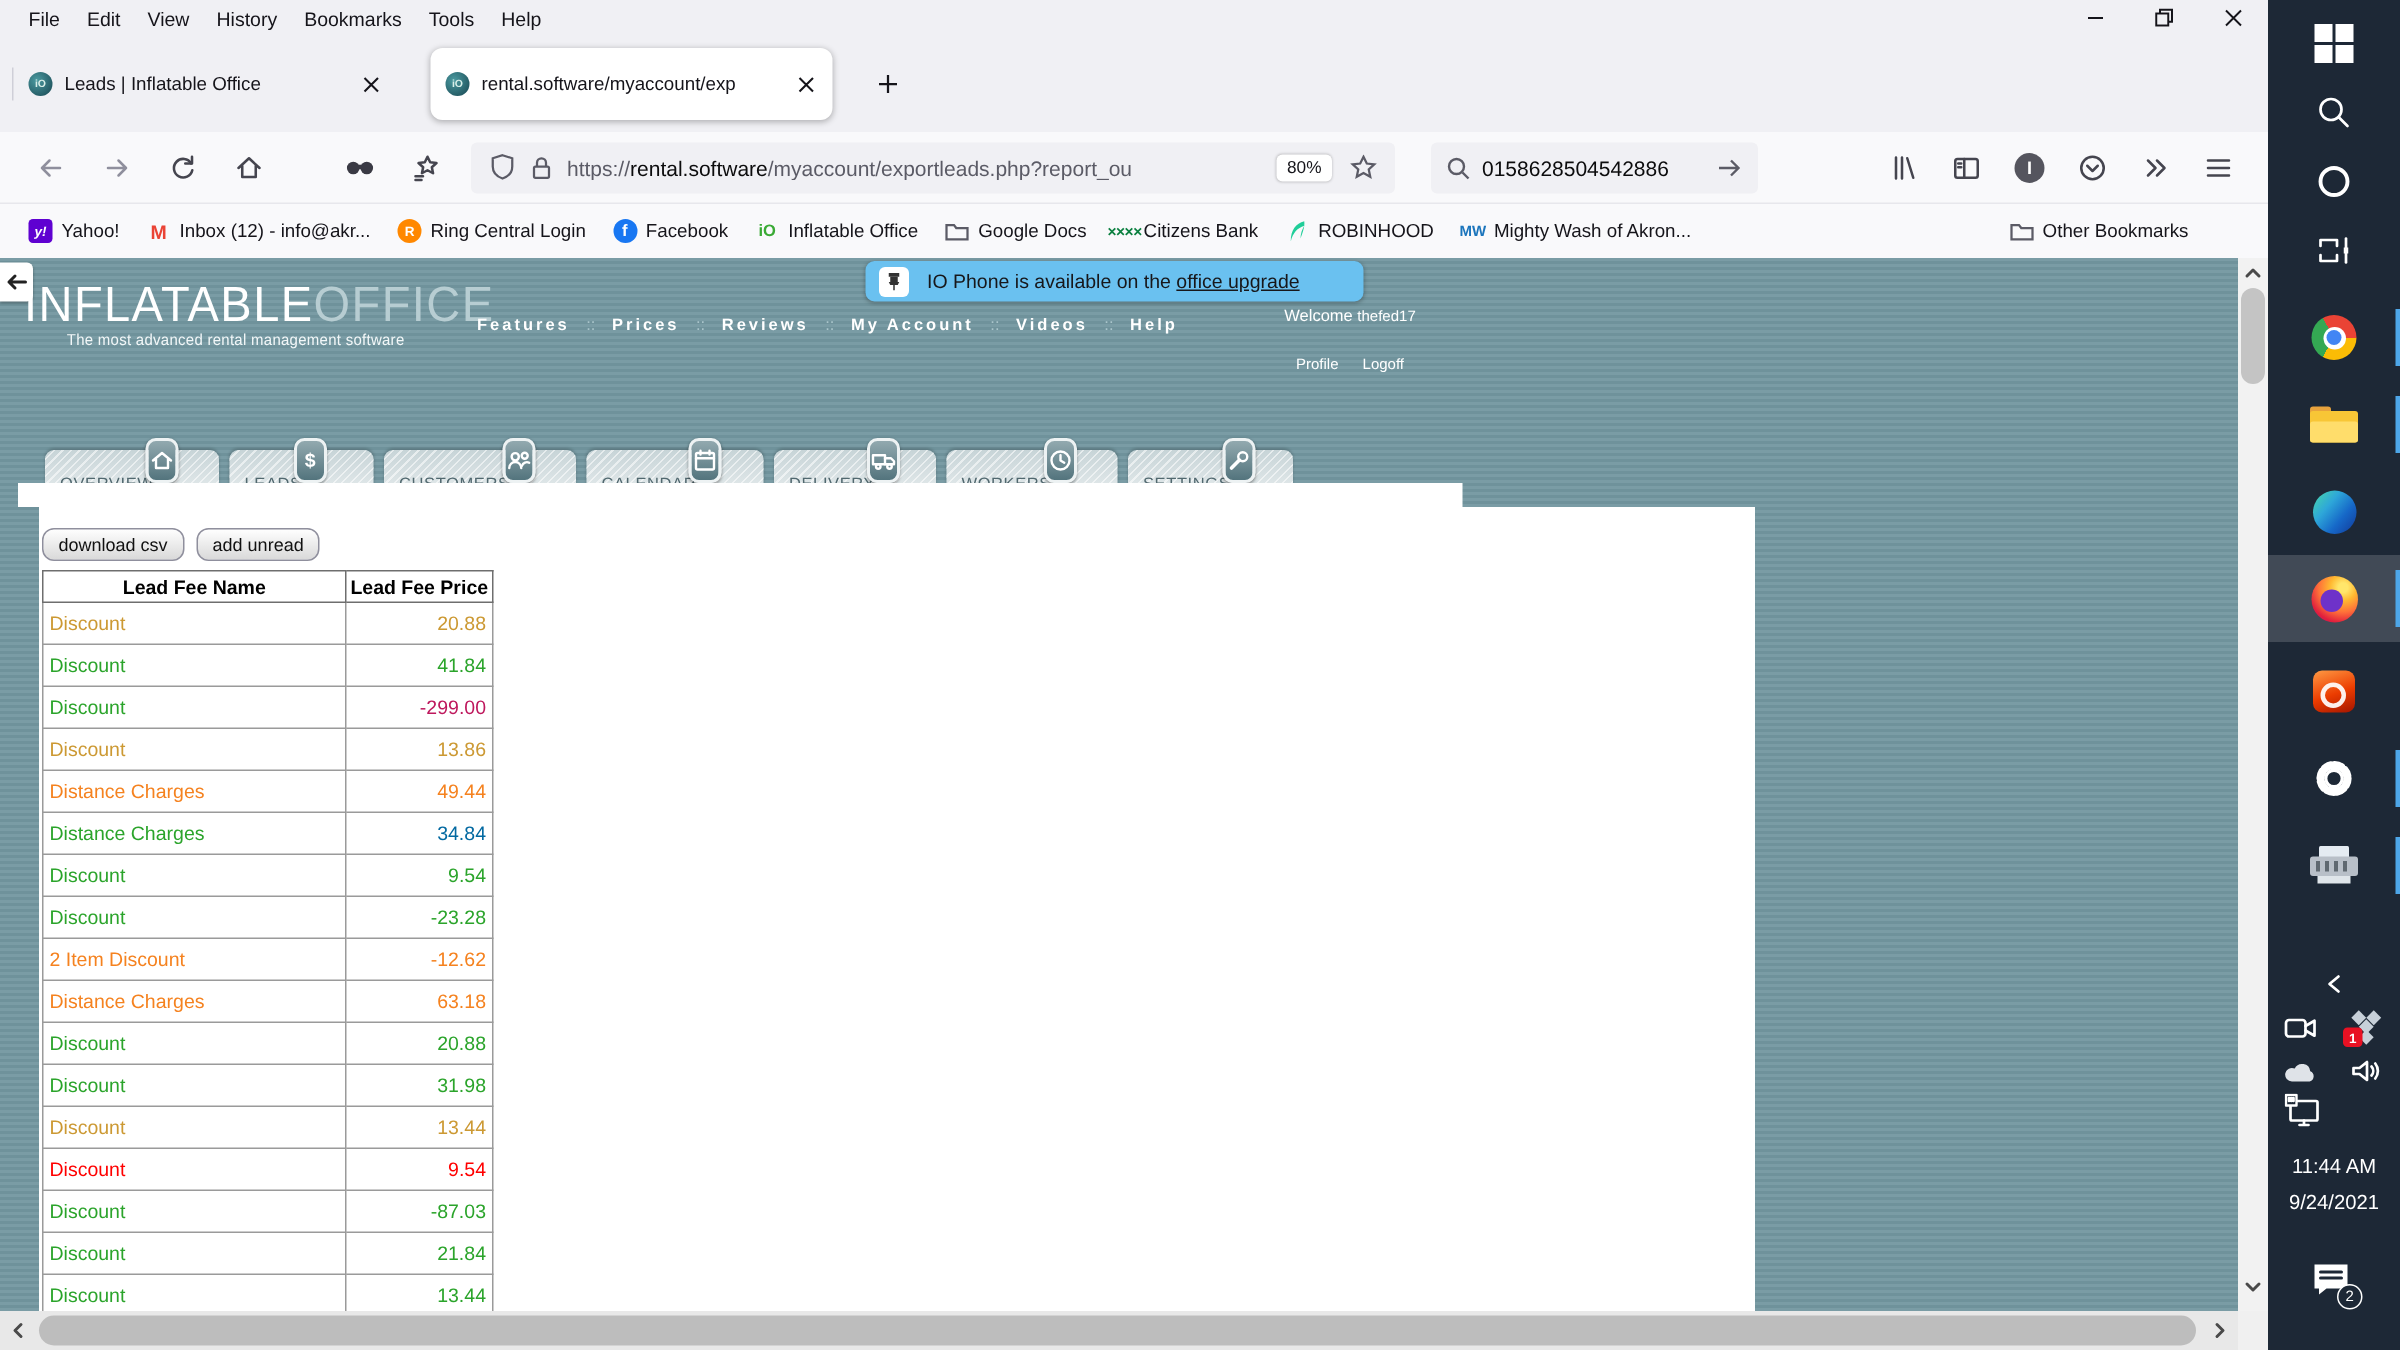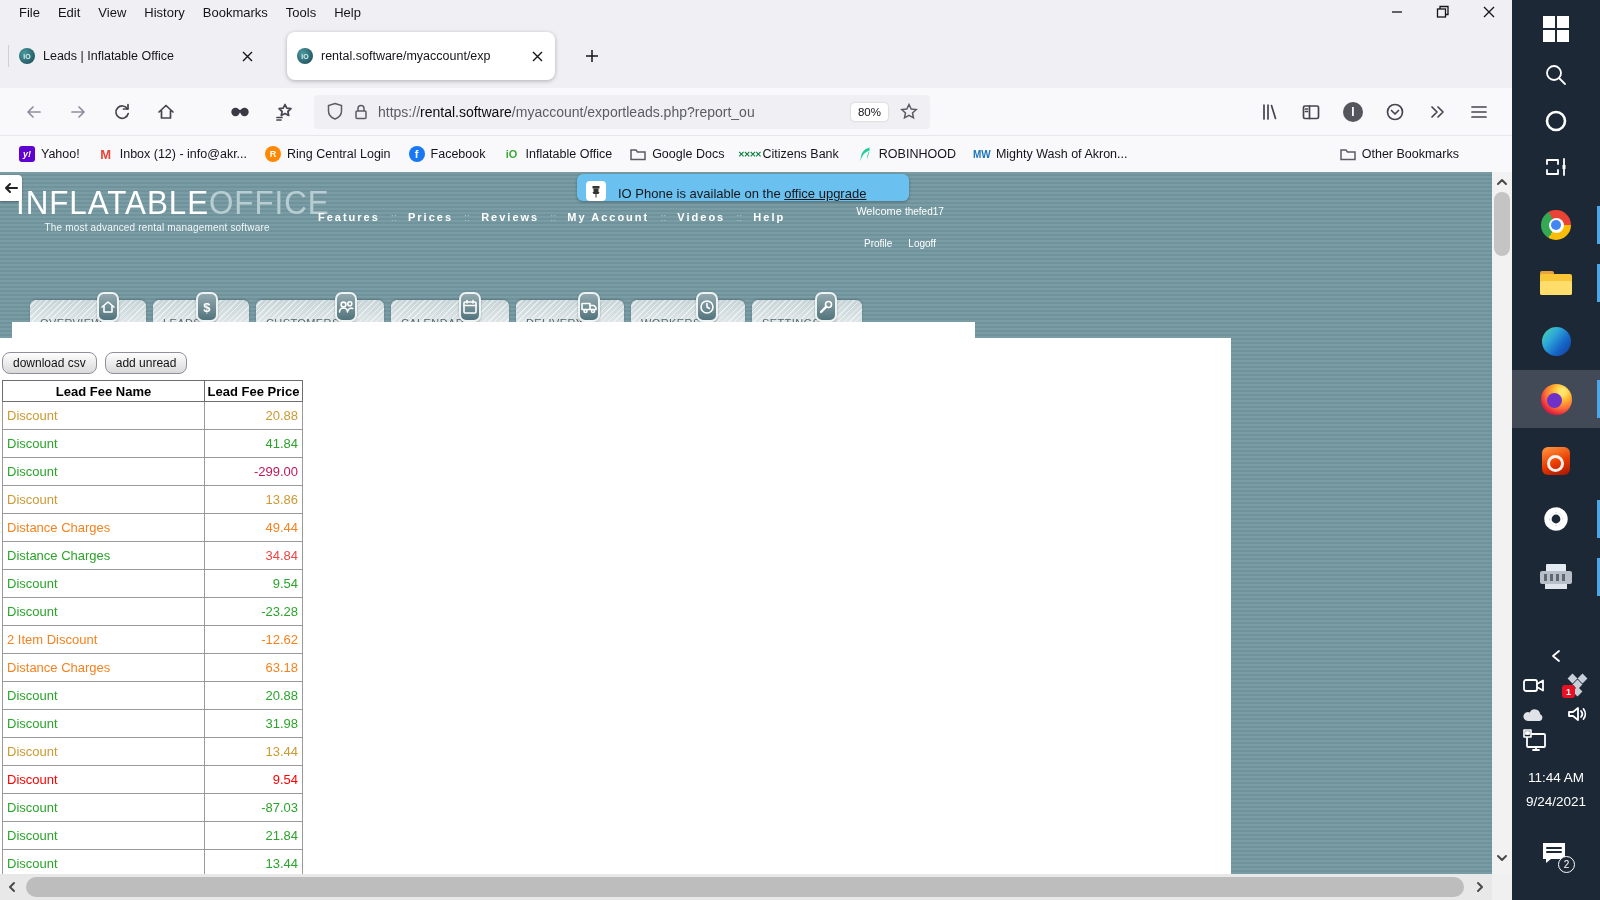--- a/index.html
+++ b/index.html
@@ -63,21 +63,21 @@
   .ico-rh svg { fill:#21ce99; }
   .otherbm { margin-left:auto; margin-right:44px; }
 
   
   .page { position:absolute; top:172px; left:0; width:1492px; height:702px; overflow:hidden;
           background:#72959e;
           background-image:repeating-linear-gradient(180deg,#7a9ca5 0 2px,#6f929b 2px 4px); }
   .backbox { position:absolute; left:0; top:3px; width:22px; height:26px; background:#fff; border-radius:0 4px 4px 0; display:flex; align-items:center; justify-content:center; box-shadow:0 1px 2px rgba(0,0,0,.35); }
   .backbox svg { stroke:#222; stroke-width:2; fill:none; stroke-linecap:round; stroke-linejoin:round; }
 
-  .iobanner { position:absolute; left:577px; top:2px; width:332px; height:27px; background:#6ac1f0; border-radius:6px; display:flex; align-items:flex-end; gap:12px; padding-left:9px; font-size:13px; color:#17171a; box-shadow:0 1px 3px rgba(0,0,0,.3); }
+  .iobanner { position:absolute; left:577px; top:2px; width:332px; height:27px; background:#6ac1f0; border-radius:6px; display:flex; align-items:center; gap:12px; padding-left:9px; font-size:13px; color:#17171a; box-shadow:0 1px 3px rgba(0,0,0,.3); }
   .pinbox { width:20px; height:20px; background:#fff; border-radius:4px; display:flex; align-items:center; justify-content:center; flex:none; }
   .iobanner a { color:#17171a; text-decoration:underline; }
 
   .logo { position:absolute; left:16px; top:14px; color:#fff; transform:scaleX(.95); transform-origin:left top; }
   .logo .l1 { font-size:33px; line-height:34px; letter-spacing:1px; }
   .logo .l2 { color:#b7cdd2; }
   .tagline { font-size:10.5px; color:#f2f7f8; padding-left:30px; margin-top:1px; letter-spacing:.2px; }
 
   .mainnav { position:absolute; left:318px; top:39px; display:flex; align-items:center; gap:11px; font-size:11px; font-weight:bold; color:#fff; letter-spacing:2px; }
   .mainnav .sep { color:#aac5cb; letter-spacing:0; font-weight:normal; }
@@ -94,21 +94,21 @@
   .ptab { height:38px; border-radius:6px 6px 0 0; position:relative; display:flex; align-items:flex-end; padding:0 40px 9px 10px; font-size:11px; color:#51686f; letter-spacing:.4px;
           background:linear-gradient(#c7d4d7,#eef2f3); box-shadow:0 -1px 2px rgba(0,0,0,.18); }
   .ptab::before { content:""; position:absolute; inset:0; border-radius:6px 6px 0 0;
           background-image:repeating-linear-gradient(135deg, rgba(255,255,255,.55) 0 1px, transparent 1px 4px); }
   .ptab span { position:relative; }
   .picon { position:absolute; right:5px; top:-7px; width:30px; height:30px; border-radius:7px; border:2px solid #edf2f3;
            background:linear-gradient(#92a9af,#53747d); box-shadow:0 1px 2px rgba(0,0,0,.35); display:flex; align-items:center; justify-content:center; }
   .picon svg { stroke:#fff; fill:none; stroke-width:1.6; stroke-linecap:round; stroke-linejoin:round; }
 
   .tabunderlay { position:absolute; left:12px; top:150px; width:963px; height:16px; background:#fff; }
-  .content { position:absolute; left:0; top:166px; width:1231px; height:536px; background:#fff; overflow:hidden; }
+  .content { position:absolute; left:26px; top:166px; width:1144px; height:536px; background:#fff; overflow:hidden; }
 
   .btns { margin:14px 0 0 2px; display:flex; gap:8px; }
   .btns button { font-family:"Liberation Sans",sans-serif; font-size:12px; padding:3px 10px; border:1px solid #8f8f9d; border-radius:8px; background:linear-gradient(#fefefe,#d9d9d9); color:#111; }
 
   table.leads { border-collapse:collapse; margin-top:6px; margin-left:2px; }
   table.leads th { border:1px solid #6e6e6e; font-size:13px; font-weight:bold; color:#000; height:21px; background:#fff; }
   table.leads th.c1 { width:202px; }
   table.leads th.c2 { width:98px; }
   table.leads td { border:1px solid #9a9a9a; height:28px; font-size:13px; padding:0 4px; vertical-align:middle; }
   table.leads td.price { text-align:right; }
@@ -261,20 +261,30 @@
           </svg>
         </span>
       <span class="urltext"><span>https://</span><span class="domain">rental.software</span><span>/myaccount/exportleads.php?report_ou</span></span>
       <span class="zoombadge">80%</span>
       <span class="uicon">
           <svg width="18" height="18">
             <path d="M9 1.5 l2.2 4.5 5 .6 -3.7 3.4 1 4.9 -4.5-2.5 -4.5 2.5 1-4.9 -3.7-3.4 5-.6z"></path>
           </svg>
         </span>
     </div>
+    <div class="searchbar">
+      <svg width="16" height="16">
+          <circle cx="7" cy="7" r="5"></circle>
+          <path d="M11 11 L15 15"></path>
+        </svg>
+      <span class="sval">0158628504542886</span>
+      <svg width="18" height="14">
+          <path d="M2 7 H15 M10 2 L15 7 L10 12"></path>
+        </svg>
+    </div>
     <div class="navicons">
       <span class="nbtn">
           <svg width="20" height="20">
             <path d="M5 3 V17 M9 3 V17 M12.5 3.5 L16.5 16.5"></path>
           </svg>
         </span>
       <span class="nbtn">
           <svg width="20" height="20">
             <rect x="2.5" y="4" width="15" height="12.5" rx="1.5"></rect>
             <path d="M8.5 4 V16.5"></path>
@@ -503,21 +513,21 @@
             <tr>
               <td style="color: rgb(204, 153, 51);">Discount</td>
               <td class="price" style="color: rgb(204, 153, 51);">13.86</td>
             </tr>
             <tr>
               <td style="color: rgb(245, 130, 31);">Distance Charges</td>
               <td class="price" style="color: rgb(245, 130, 31);">49.44</td>
             </tr>
             <tr>
               <td style="color: rgb(43, 164, 43);">Distance Charges</td>
-              <td class="price" style="color: #ef4444; text-align: right;">34.84</td>
+              <td class="price" style="color: #0369a1; text-align: right;">34.84</td>
             </tr>
             <tr>
               <td style="color: rgb(43, 164, 43);">Discount</td>
               <td class="price" style="color: rgb(43, 164, 43);">9.54</td>
             </tr>
             <tr>
               <td style="color: rgb(43, 164, 43);">Discount</td>
               <td class="price" style="color: rgb(43, 164, 43);">-23.28</td>
             </tr>
             <tr>

